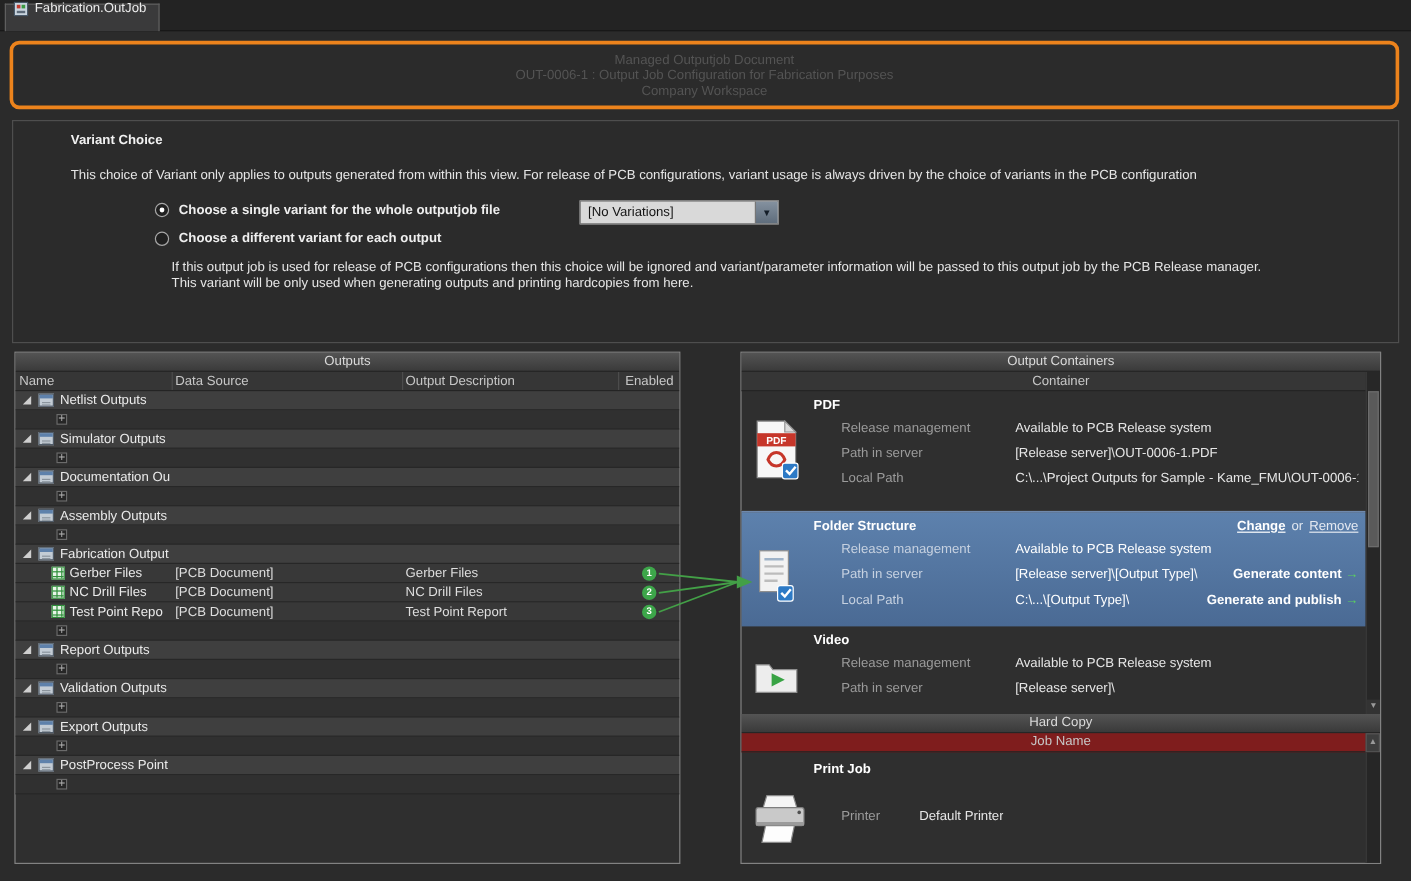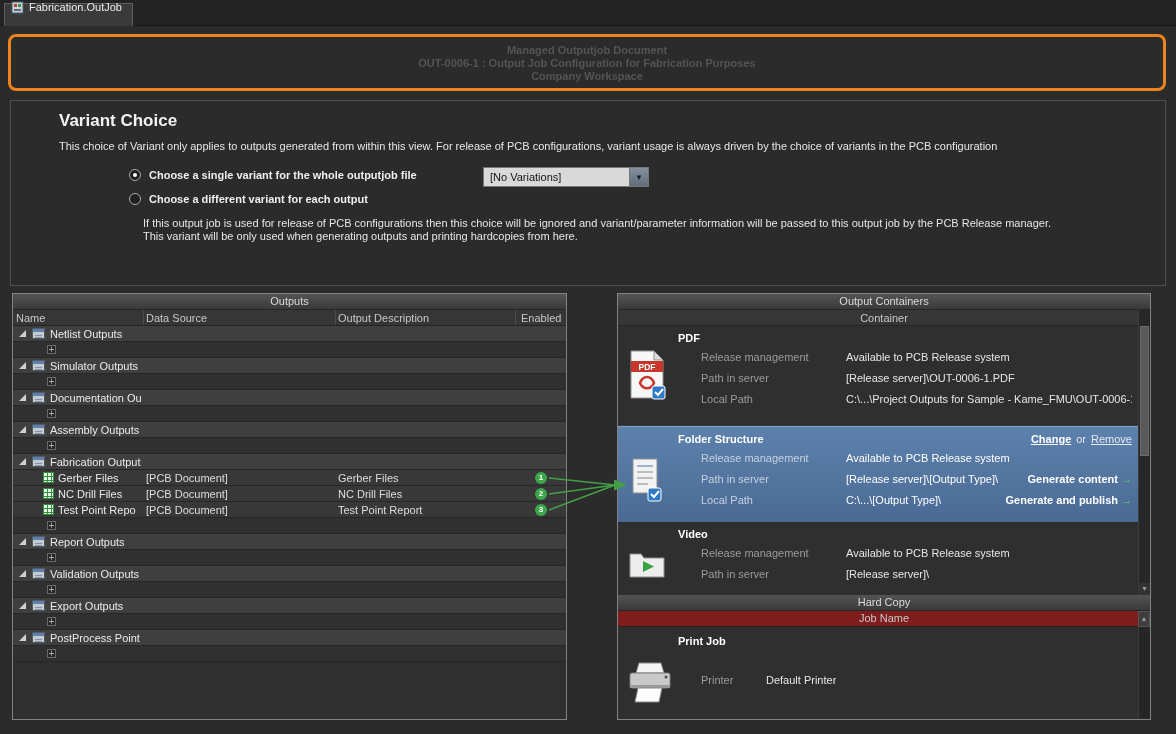--- a/index.html
+++ b/index.html
@@ -5,25 +5,25 @@
   * { margin:0; padding:0; box-sizing:border-box; }
   html,body { width:1176px; height:734px; }
   body { position:relative; background:#2b2b2b; font-family:"Liberation Sans", sans-serif; font-size:11px; color:#e2e2e2; overflow:hidden; }
 
   
   .tabbar { position:absolute; left:0; top:0; width:1176px; height:26px; background:#232323; border-bottom:1px solid #181818; }
   .tab { position:absolute; left:4px; top:3px; height:23px; display:flex; align-items:center; gap:5px; padding:0 10px 16px 6px; background:#3a3a3b; border:1px solid #5f5f5f; border-bottom:none; color:#ececec; cursor:pointer; }
 
   
   .banner { position:absolute; left:8px; top:34px; width:1158px; height:57px; border:3px solid #ec831c; border-radius:8px; display:flex; flex-direction:column; align-items:center; justify-content:center; gap:1px; }
-  .banner > div { color:#545454; font-weight:bold; }
+  .banner > div { color:#545454; font-weight:normal; }
 
   
   .variant { position:absolute; left:10px; top:100px; width:1156px; height:186px; border:1px solid #4e4e4e; }
-  .v-title { position:absolute; left:48px; top:10px; font-size:17px; font-weight:bold; color:#f2f2f2; }
+  .v-title { position:absolute; left:48px; top:10px; font-size:11px; font-weight:bold; color:#f2f2f2; }
   .v-desc  { position:absolute; left:48px; top:39px; color:#e6e6e6; }
   .vrow { position:absolute; display:flex; align-items:center; gap:8px; }
   .vr1 { left:118px; top:68px; }
   .vr2 { left:118px; top:92px; }
   .radio { width:12px; height:12px; border-radius:50%; border:1px solid #a8a8a8; background:#202020; position:relative; display:inline-block; cursor:pointer; flex:none; }
   .radio.sel::after { content:""; position:absolute; left:3px; top:3px; width:4px; height:4px; border-radius:50%; background:#ffffff; }
   .rlabel { font-weight:bold; color:#efefef; }
   .dd { position:absolute; left:472px; top:66px; width:166px; height:20px; background:#d9d9d9; border:1px solid #767676; display:flex; cursor:pointer; }
   .dd-value { flex:1; color:#141414; padding:3px 0 0 6px; }
   .dd-btn { width:19px; background:linear-gradient(#84919f,#5f6d7c); border-left:1px solid #767676; color:#141e29; font-size:8px; display:flex; align-items:center; justify-content:center; }

